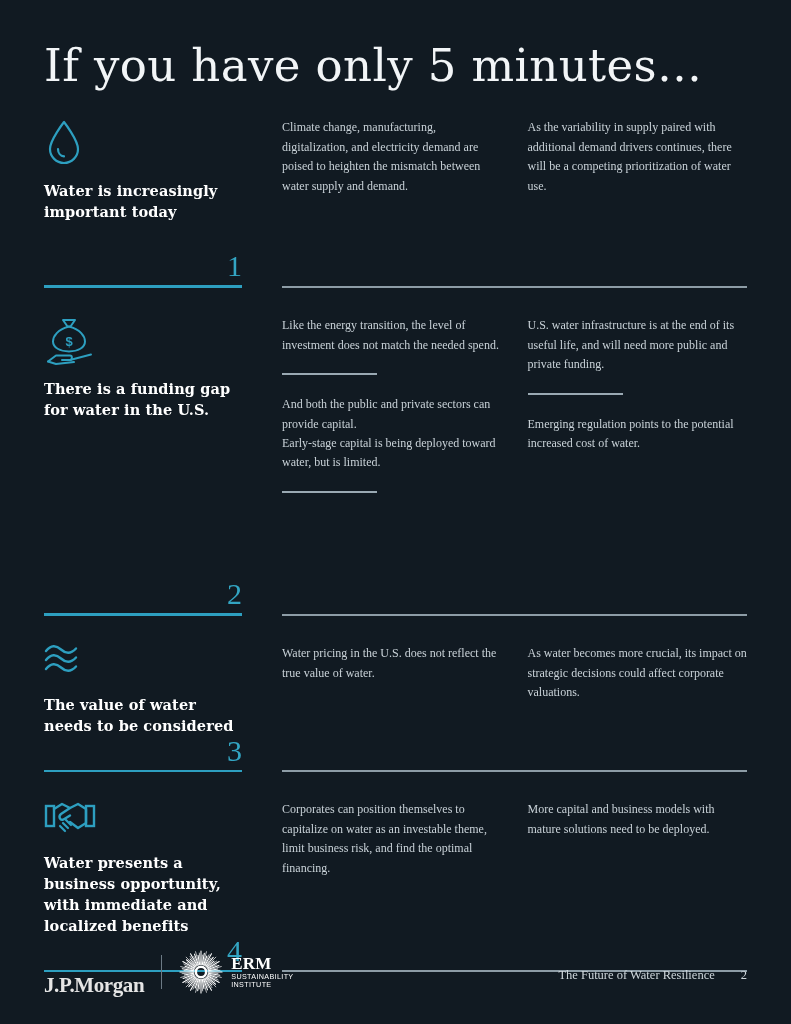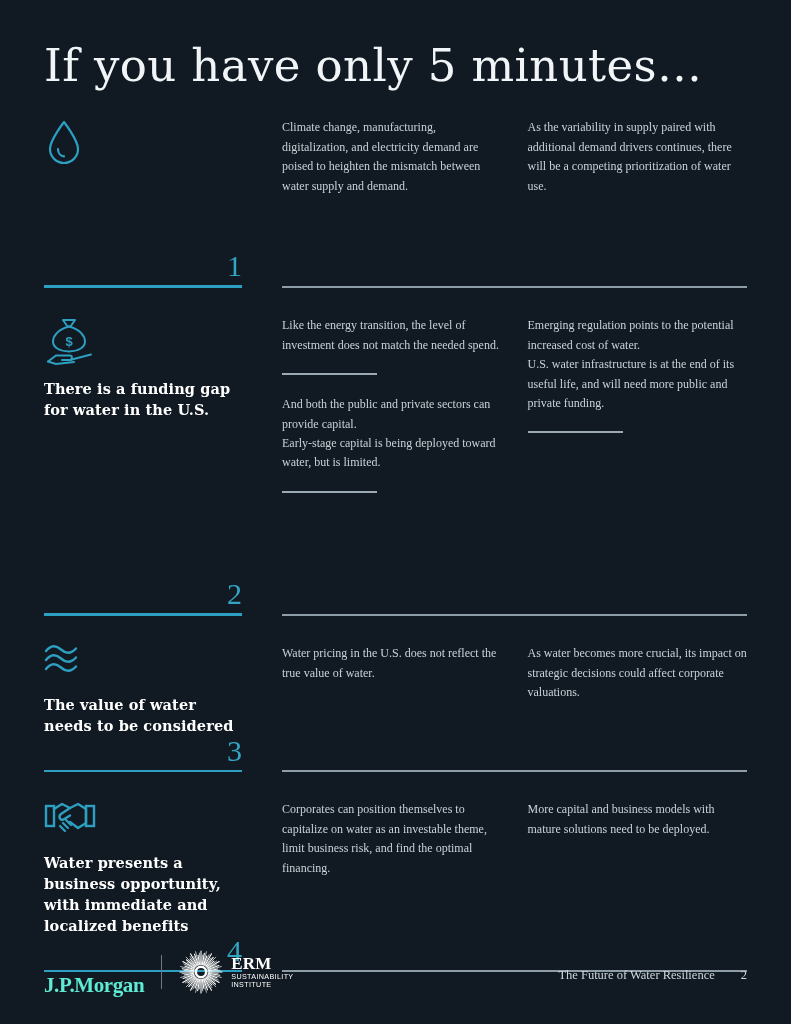--- a/index.html
+++ b/index.html
@@ -152,21 +152,21 @@
 
   .footer-left {
     display: flex;
     align-items: center;
   }
 
   .jpm-logo {
     font-family: "Liberation Serif", "DejaVu Serif", serif;
     font-size: 21px;
     font-weight: 700;
-    color: #5eead4;
+    color: #e5e5e5;
     letter-spacing: -0.4px;
     margin-top: 28px;
   }
 
   .footer-divider {
     width: 1px;
     height: 34px;
     background: #6c7a85;
     margin: 0 17px;
   }
@@ -226,20 +226,21 @@
   <div class="sections">
 
     <div class="section" style="height:170px;">
       <div class="sec-left">
         <div class="sec-icon">
           <svg width="40" height="48" viewBox="0 0 40 48">
             <path d="M20 4 C20 4 6 22 6 31 C6 38.7 12.3 45 20 45 C27.7 45 34 38.7 34 31 C34 22 20 4 20 4 Z" fill="none" stroke="#2d9fc0" stroke-width="2.2" stroke-linejoin="round"></path>
             <path d="M14 31 C14 35 16.6 38 20 38.4" fill="none" stroke="#2d9fc0" stroke-width="2.2" stroke-linecap="round"></path>
           </svg>
         </div>
+        <div class="sec-heading">Water is increasingly important today</div>
         <div class="sec-number">1</div>
         <div class="teal-rule"></div>
       </div>
       <div class="sec-right">
         <div class="cols">
           <div class="col">
             <div class="point">
               <div class="point-text">Climate change, manufacturing, digitalization, and electricity demand are poised to heighten the mismatch between water supply and demand.</div>
             </div>
           </div>
@@ -283,25 +284,25 @@
             <div class="point">
               <div class="point-text">And both the public and private sectors can provide capital.</div>
             </div>
             <div class="point">
               <div class="point-text">Early-stage capital is being deployed toward water, but is limited.</div>
               <div class="point-rule"></div>
             </div>
           </div>
           <div class="col">
             <div class="point">
-              <div class="point-text">Emerging regulation points to the potential increased cost of water.</div>
-            </div>
-            <div class="point">
               <div class="point-text">U.S. water infrastructure is at the end of its useful life, and will need more public and private funding.</div>
               <div class="point-rule"></div>
+            </div>
+            <div class="point">
+              <div class="point-text">Emerging regulation points to the potential increased cost of water.</div>
             </div>
           </div>
         </div>
         <div class="sec-bottom">
           <div class="grey-rule"></div>
         </div>
       </div>
     </div>
 
     <div class="sec-gap"></div>

